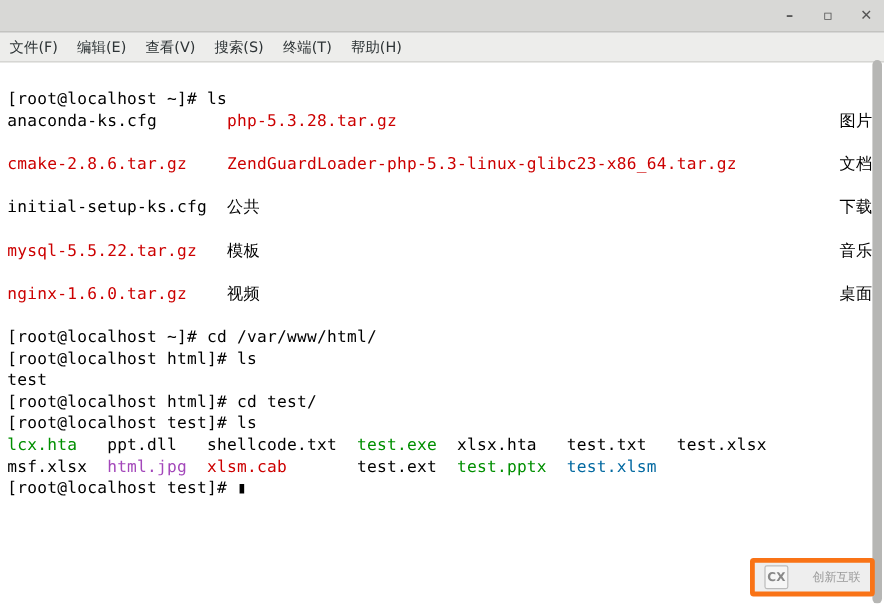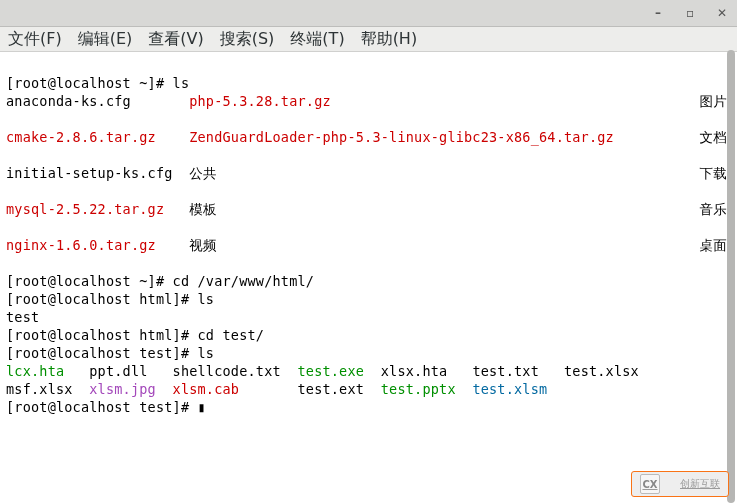--- a/index.html
+++ b/index.html
@@ -54,21 +54,21 @@
   }
   .menubar {
     height: 24px;
     background: #ededeb;
     border-bottom: 1px solid #d0d0ce;
     display: flex;
     align-items: center;
     padding: 0 6px;
     gap: 12px;
     font-family: "DejaVu Sans", sans-serif;
-    font-size: 16px;
+    font-size: 12px;
     color: #2e3436;
   }
   .menu-item {
     padding: 2px 2px;
     cursor: default;
   }
   .terminal {
     padding: 4px 6px 6px 6px;
     line-height: 18px;
     white-space: pre;
@@ -105,30 +105,29 @@
     background: #b6b6b4;
     border-radius: 4px;
   }
   .watermark {
     position: absolute;
     right: 8px;
     bottom: 6px;
     width: 96px;
     height: 24px;
     background: #eeeeee;
-    border: 1px solid #f97316;
+    border: 4px solid #f97316;
     border-radius: 3px;
     display: flex;
     align-items: center;
     justify-content: center;
     font-family: "DejaVu Sans", sans-serif;
     font-size: 10px;
     color: #9a9a9a;
     gap: 20px;
-    text-decoration: underline;
   }
   .wm-logo {
     width: 18px;
     height: 18px;
     border: 1px solid #bbbbbb;
     border-radius: 2px;
     display: flex;
     align-items: center;
     justify-content: center;
     font-weight: bold;
@@ -155,29 +154,29 @@
   <div class="menu-item">搜索(S)</div>
   <div class="menu-item">终端(T)</div>
   <div class="menu-item">帮助(H)</div>
 </div>
 
 <div class="terminal">
 <span>[root@localhost ~]#</span><span> ls</span>
 <div class="row"><span class="row-left"><span>anaconda-ks.cfg</span>       <span class="fg-red">php-5.3.28.tar.gz</span></span><span class="row-right fg-blue">图片</span></div>
 <div class="row"><span class="row-left"><span class="fg-red">cmake-2.8.6.tar.gz</span>    <span class="fg-red">ZendGuardLoader-php-5.3-linux-glibc23-x86_64.tar.gz</span></span><span class="row-right fg-blue">文档</span></div>
 <div class="row"><span class="row-left"><span>initial-setup-ks.cfg</span>  <span class="fg-blue">公共</span></span><span class="row-right fg-blue">下载</span></div>
-<div class="row"><span class="row-left"><span class="fg-red">mysql-2.5.22.tar.gz</span>   <span class="fg-blue">模板</span></span><span class="row-right fg-blue">音乐</span></div>
+<div class="row"><span class="row-left"><span class="fg-red">mysql-5.5.22.tar.gz</span>   <span class="fg-blue">模板</span></span><span class="row-right fg-blue">音乐</span></div>
 <div class="row"><span class="row-left"><span class="fg-red">nginx-1.6.0.tar.gz</span>    <span class="fg-blue">视频</span></span><span class="row-right fg-blue">桌面</span></div>
 <span>[root@localhost ~]#</span><span> cd /var/www/html/</span>
 <span>[root@localhost html]#</span><span> ls</span>
 <span class="fg-blue">test</span>
 <span>[root@localhost html]#</span><span> cd test/</span>
 <span>[root@localhost test]#</span><span> ls</span>
 <span class="fg-green">lcx.hta</span>   <span>ppt.dll</span>   <span>shellcode.txt</span>  <span class="fg-green">test.exe</span>  <span>xlsx.hta</span>   <span>test.txt</span>   <span>test.xlsx</span>
-<span>msf.xlsx</span>  <span class="fg-magenta">xlsm.jpg</span>  <span class="fg-red">xlsm.cab</span>       <span>test.ext</span>  <span class="fg-green">test.pptx</span>  <span class="fg-cyan">test.xlsm</span>
+<span>msf.xlsx</span>  <span class="fg-magenta">html.jpg</span>  <span class="fg-red">xlsm.cab</span>       <span>test.ext</span>  <span class="fg-green">test.pptx</span>  <span class="fg-cyan">test.xlsm</span>
 <span>[root@localhost test]#</span> <span>▮</span>
 </div>
 
 <div class="scrollbar">
   <div class="scrollbar-thumb"></div>
 </div>
 
 <div class="watermark">
   <div class="wm-logo">CX</div>
   <div>创新互联</div>

